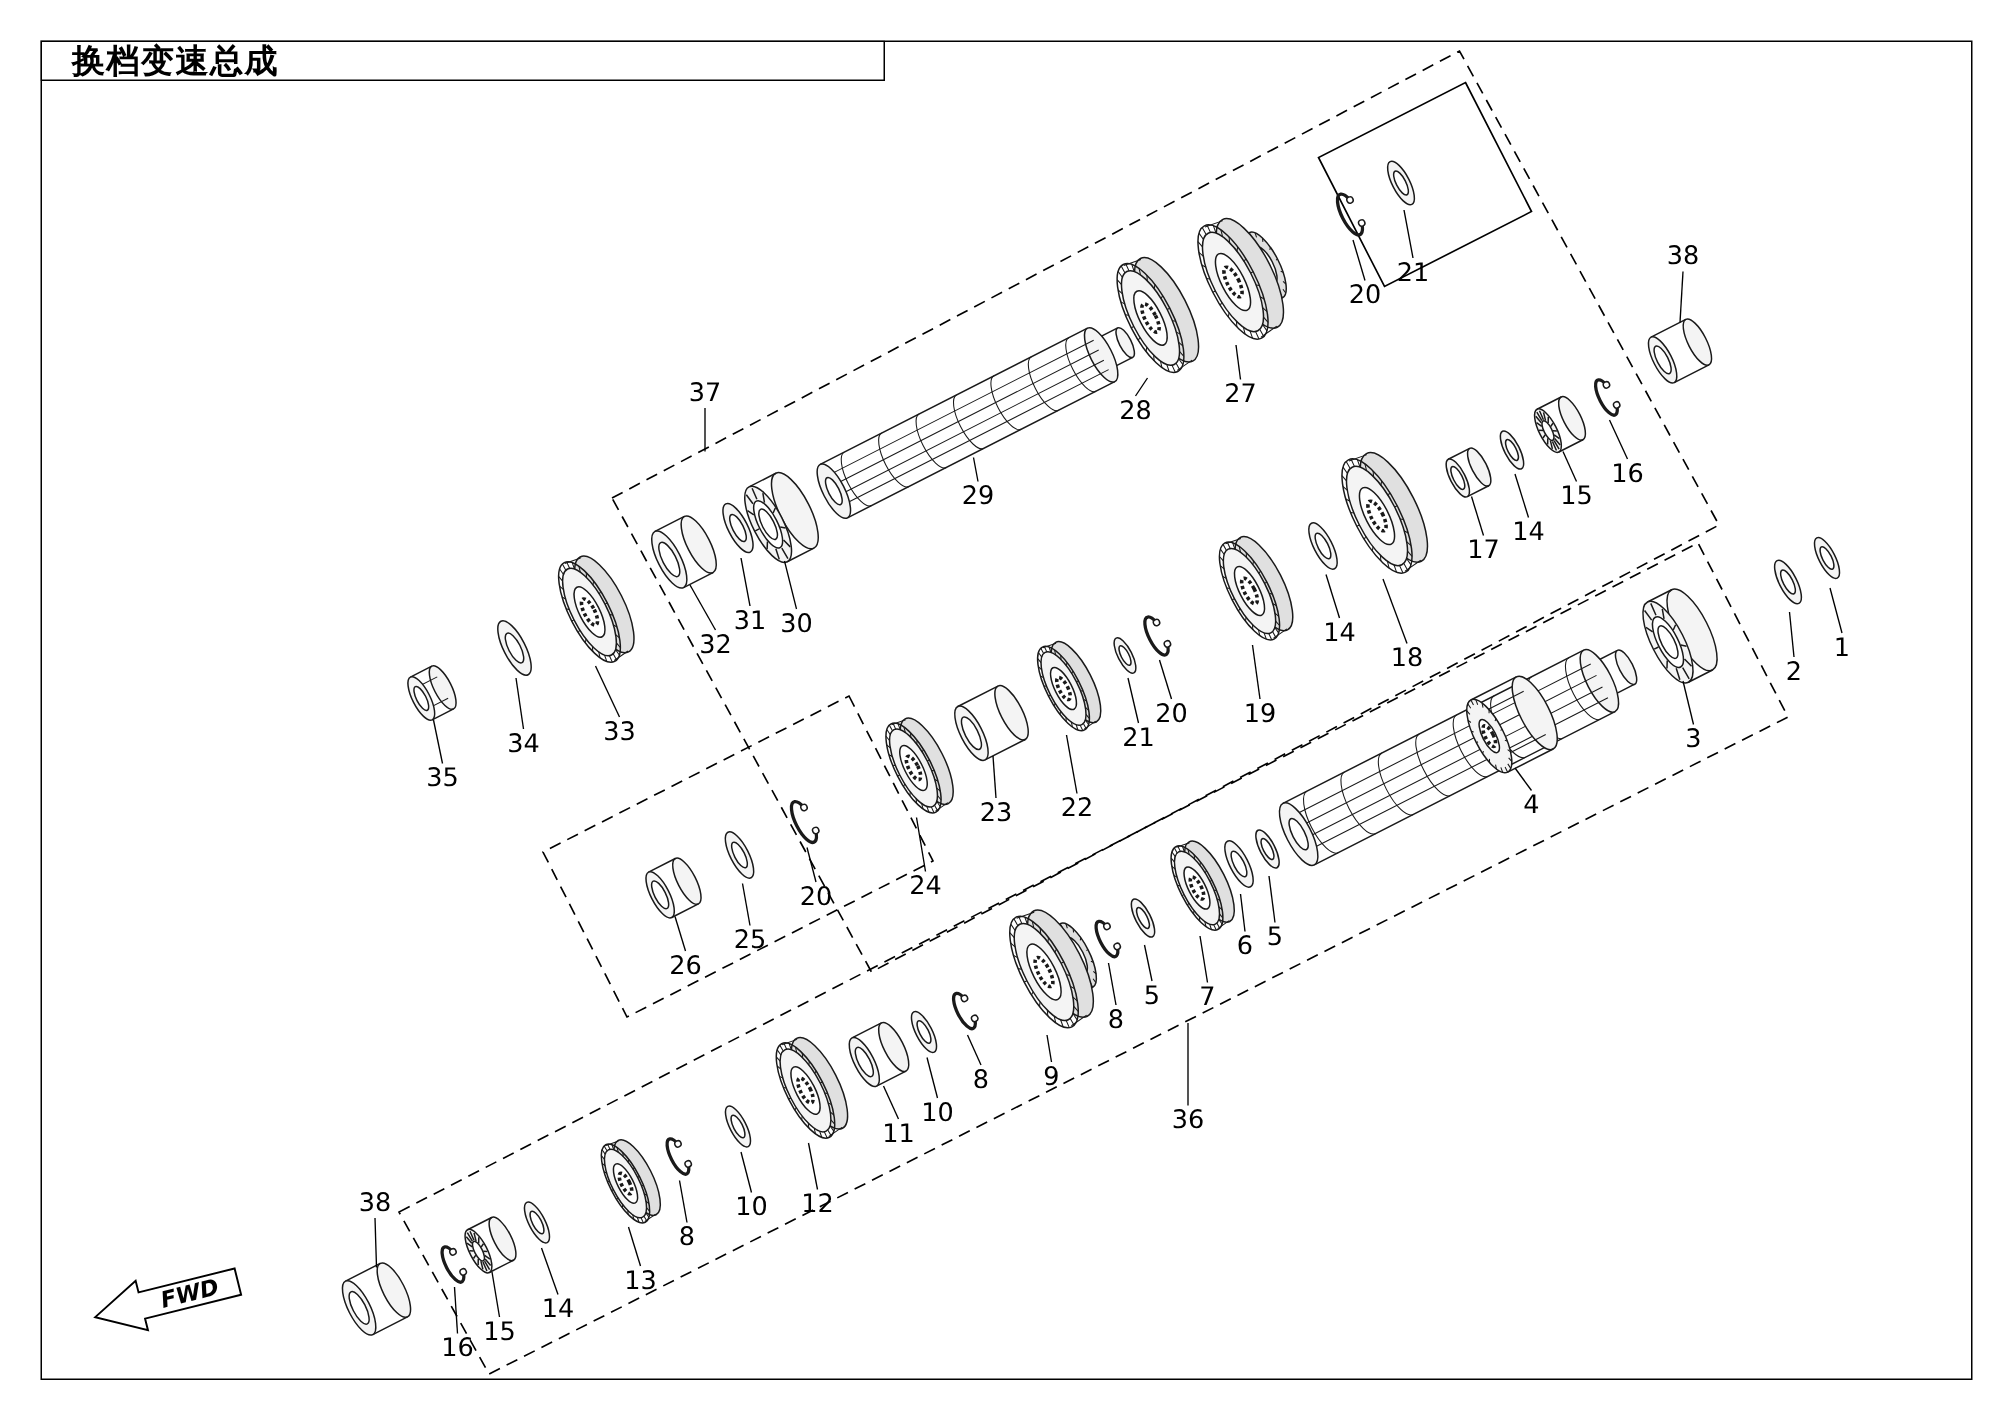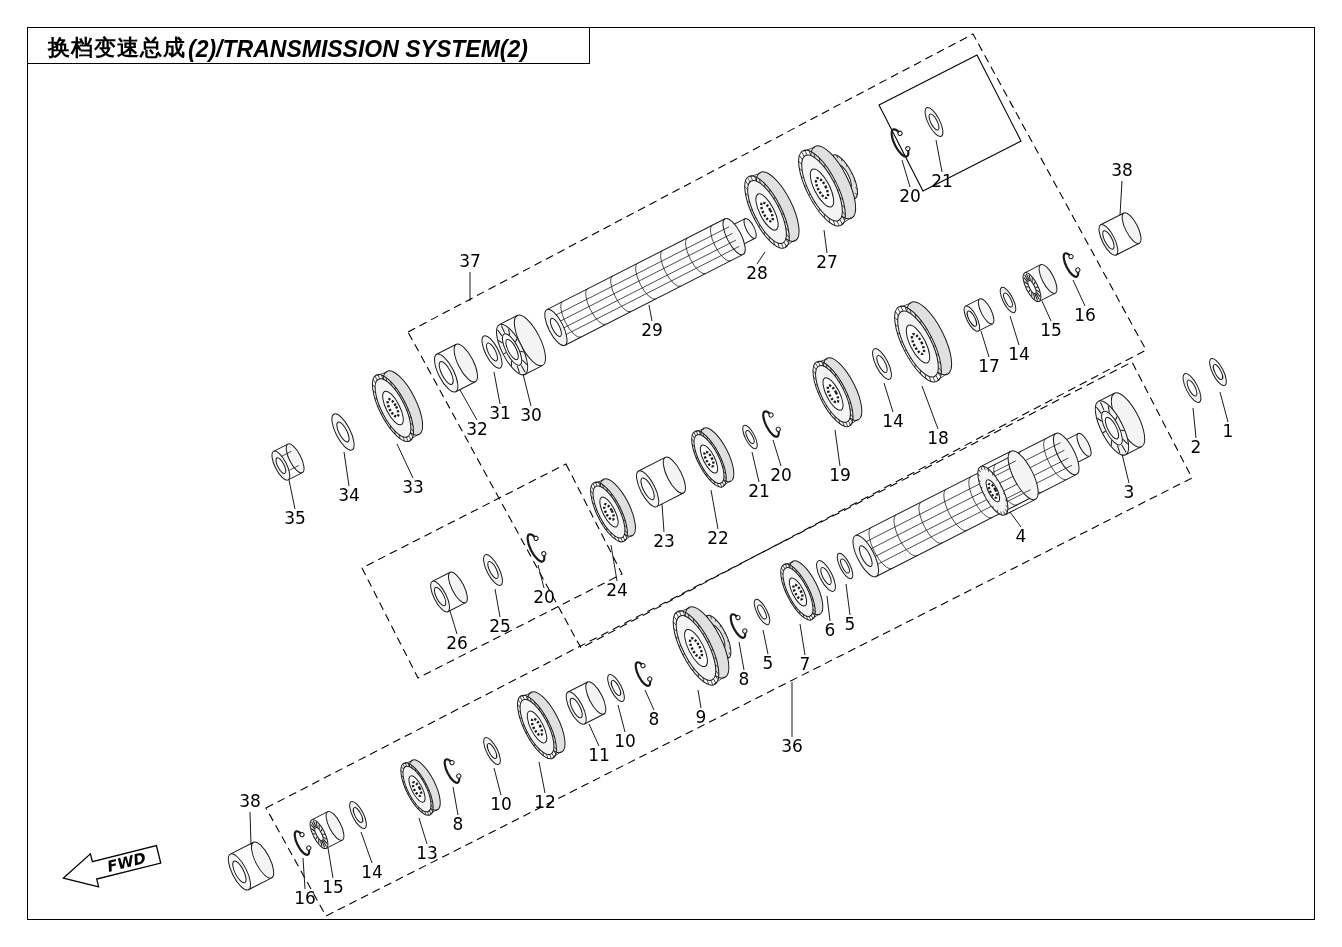--- a/index.html
+++ b/index.html
@@ -1,20 +1,20 @@
 <!DOCTYPE html>
 <html><head>
 <meta charset="utf-8">
 <style>
   html,body{margin:0;padding:0;background:#ffffff}
   .page{position:relative;width:1342px;height:947px;background:#fff;overflow:hidden;
         font-family:"Liberation Sans",sans-serif}
   .frame{position:absolute;left:27px;top:27px;right:27px;bottom:27px;border:1.6px solid #000}
-  .title-box{position:absolute;left:27px;top:27px;width:563px;height:37px;border:1.6px solid #000;
-             background:#fff;display:flex;align-items:flex-end;padding-left:20px;box-sizing:border-box;z-index:5}
+  .title-box{position:absolute;left:27px;top:27px;width:563px;height:27px;border:1.6px solid #000;
+             background:#fff;display:flex;align-items:center;padding-left:20px;box-sizing:border-box;z-index:5}
   .title-cn{font-weight:bold;font-size:22px;letter-spacing:1px;font-family:"Liberation Sans",sans-serif}
   .title-en{font-weight:bold;font-style:italic;font-size:23px;margin-left:2px;font-family:"Liberation Sans",sans-serif}
   svg.diagram{position:absolute;left:0;top:0}
   .dbox{fill:none;stroke:#000;stroke-width:1.1;stroke-dasharray:8 5}
   .sbox{fill:none;stroke:#000;stroke-width:1.1}
   .ln{stroke:#1a1a1a;stroke-width:1;fill:none}
   .lnt{stroke:#1a1a1a;stroke-width:0.7;fill:none}
   .f0{fill:#ffffff;stroke:#1a1a1a;stroke-width:1}
   .f1{fill:#f4f4f4;stroke:#1a1a1a;stroke-width:1}
   .f2{fill:#e0e0e0;stroke:#1a1a1a;stroke-width:1}
@@ -27,21 +27,20 @@
   .fwdt{font-family:"DejaVu Sans",sans-serif;font-style:italic;font-weight:bold;font-size:15px;text-anchor:middle}
 </style>
 </head>
 <body>
 
 <div class="page">
   <div class="frame"></div>
 
   <div class="title-box">
     <span class="title-cn">换档变速总成</span>
-    <span class="title-en">(2)/TRANSMISSION  SYSTEM(2)</span>
   </div>
 
   <svg class="diagram" id="diagram" width="1342" height="947" viewBox="0 0 1342 947">
     <g transform="translate(112,866) rotate(-14)">
       <polygon class="fwdp" points="-50,0 -18,-17 -18,-9 48,-9 48,9 -18,9 -18,17"></polygon>
       <text class="fwdt" x="15" y="5">FWD</text>
     </g>
   <polygon points="408,332 973,34 1146,350 581,648" class="dbox"></polygon>
       <polygon points="266,808 1132,362 1192,478 326,916" class="dbox"></polygon>
       <polygon points="566,464 622,574 418,678 362,568" class="dbox"></polygon>

